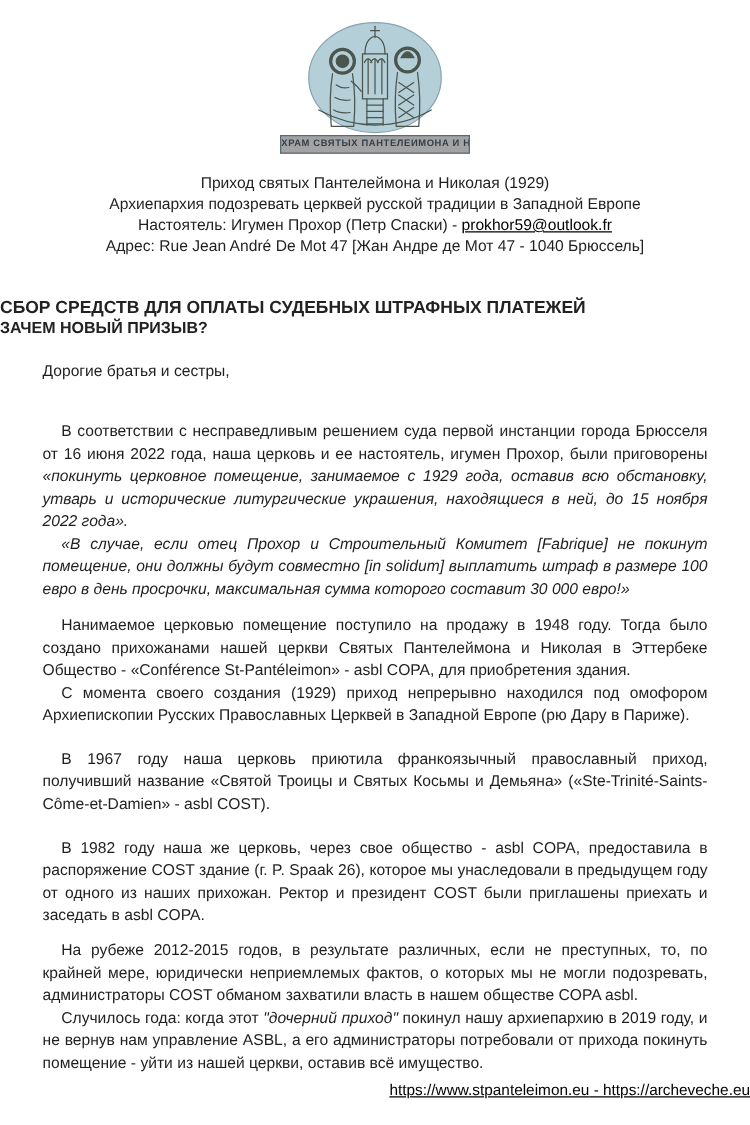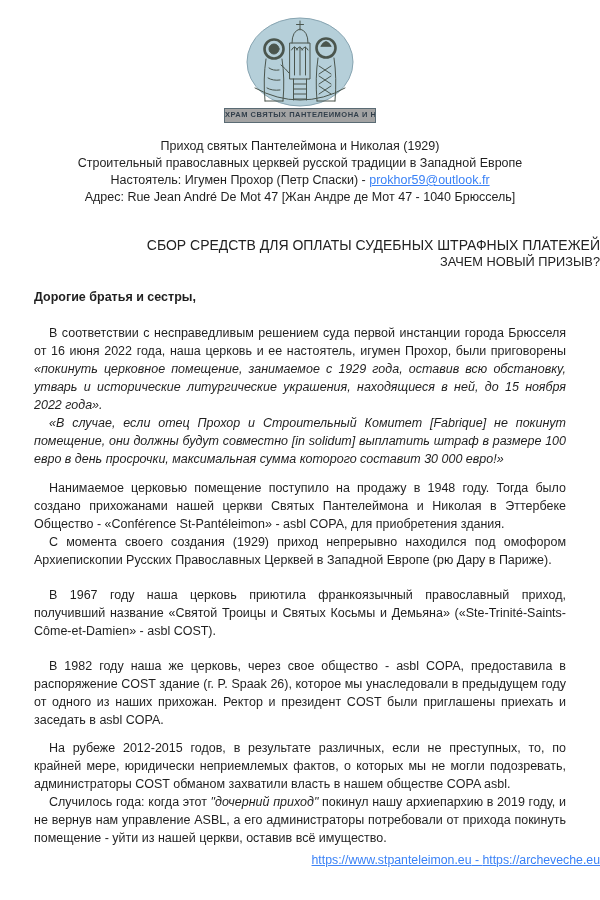--- a/index.html
+++ b/index.html
@@ -14,30 +14,30 @@
   .logo-circle { display: block; margin: 0 auto; }
   .logo-banner {
     width: 152px; margin: 1px auto 0; background: #a3a3a3;
     border: 1px solid #5a6b74; color: #323f4b;
     font-size: 7.5px; font-weight: bold; letter-spacing: 0.5px;
     padding: 2px 0 3px; line-height: 8px; white-space: nowrap; overflow: hidden;
   }
   
   .header { text-align: center; margin-top: 15px; font-size: 12.5px; line-height: 17px; }
   .b { font-weight: normal; }
-  .link { color: #3b82f6; text-decoration: underline; cursor: pointer; }
+  .link { color: #000000; text-decoration: underline; cursor: pointer; }
   
-  .title { text-align: right; margin-top: 30px; font-weight: normal; color: #222; }
+  .title { text-align: left; margin-top: 30px; font-weight: bold; color: #222; }
   .title-l1 { font-size: 14px; line-height: 18px; }
   .title-l2 { font-size: 12.8px; line-height: 16px; }
   
   .body-text { margin: 18px 34px 0 34px; font-size: 12.5px; line-height: 18px; text-align: justify; }
-  .salutation { font-weight: bold; }
+  .salutation { font-weight: normal; }
   .para { margin: 0; text-indent: 15px; }
-  .m18 { margin-top: 18px; }
+  .m18 { margin-top: 30px; }
   .m17 { margin-top: 17px; }
   .m11 { margin-top: 11px; }
   .m10 { margin-top: 10px; }
   .it { font-style: italic; }
   .ul { text-decoration: underline; }
   .footer { text-align: right; margin-top: 5px; font-size: 12.3px; line-height: 17px; }
 </style>
 </head>
 <body>
 
@@ -75,21 +75,21 @@
     </svg>
     <div class="logo-banner">
       <span>ХРАМ СВЯТЫХ ПАНТЕЛЕИМОНА И НИКОЛАЯ</span>
     </div>
   </div>
 
   <div class="header">
     <div>
       <span class="b">Приход святых Пантелеймона и Николая</span><span> (1929)</span>
     </div>
-    <div class="b">Строительный православных церквей русской традиции в Западной Европе</div>
+    <div class="b">Архиепархия подозревать церквей русской традиции в Западной Европе</div>
     <div>
       <span>Настоятель: Игумен Прохор (Петр Спаски) - </span><a class="link">prokhor59@outlook.fr</a>
     </div>
     <div>Адрес: Rue Jean André De Mot 47 [Жан Андре де Мот 47 - 1040 Брюссель]</div>
   </div>
 
   <div class="title">
     <div class="title-l1">СБОР СРЕДСТВ ДЛЯ ОПЛАТЫ СУДЕБНЫХ ШТРАФНЫХ ПЛАТЕЖЕЙ</div>
     <div class="title-l2">ЗАЧЕМ НОВЫЙ ПРИЗЫВ?</div>
   </div>

